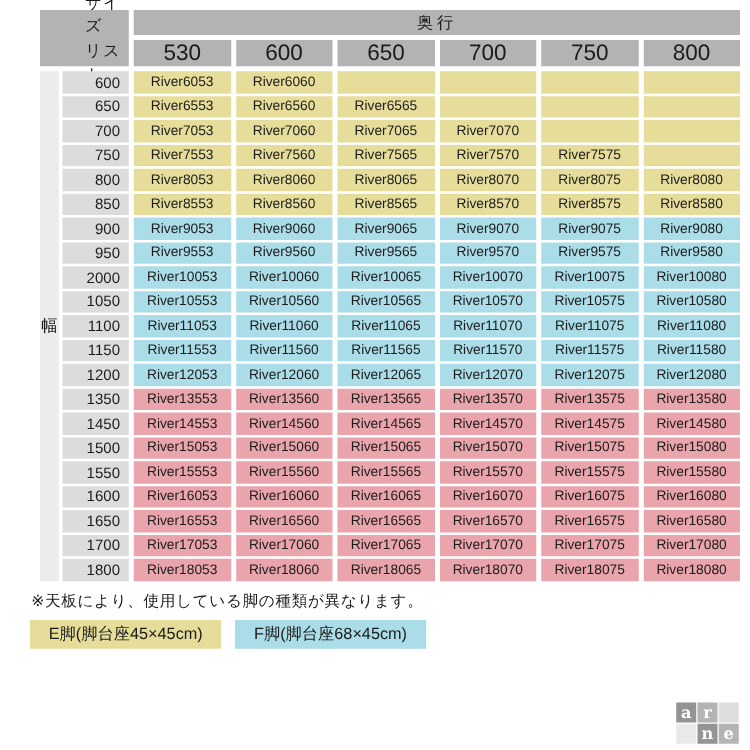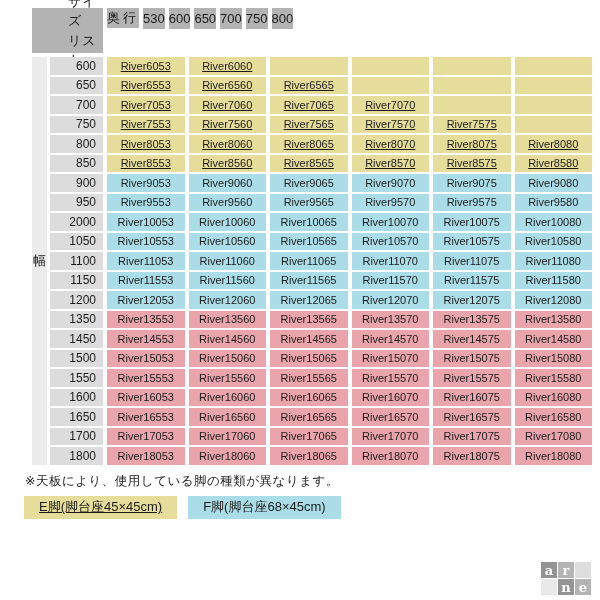--- a/index.html
+++ b/index.html
@@ -13,50 +13,50 @@
   }
   .tbl { margin:8px 8px 0 32px; }
 
   
   .hdr { display:flex; gap:4px; }
   .corner {
     width:71px; height:45px; background:var(--header_gray);
     display:flex; flex-direction:column; align-items:center; justify-content:center;
     font-size:13px; line-height:1.5; letter-spacing:1px;padding-left:36px;
   }
-  .hdr-right { flex:1; display:flex; flex-direction:row; gap:4px; }
+  .hdr-right { flex:1; display:flex; flex-direction:column; gap:4px; }
   .depth-bar {
     height:20px; background:var(--header_gray);
     display:flex; align-items:center; justify-content:center;
     font-size:13px; letter-spacing:3px;
   }
   .hcells { display:flex; gap:4px; height:21px; }
   .hcell {
     flex:1; background:var(--header_gray);
-    display:flex; align-items:center; justify-content:center; font-size:13px;
+    display:flex; align-items:center; justify-content:center; font-size:18px;
   }
 
   
   .tbody { display:flex; margin-top:4px; }
   .strip {
     width:15px; background:var(--strip_gray);
     display:flex; align-items:center; justify-content:center; font-size:13px;
   }
   .rows { flex:1; margin-left:3px; display:flex; flex-direction:column; gap:2px; }
   .trow { display:flex; gap:4px; height:17.5px; }
   .rlabel {
     width:53px; background:var(--label_gray);
     display:flex; align-items:center; justify-content:flex-end;
     padding-right:7px; font-size:12px;
   }
   .cell {
     flex:1; display:flex; align-items:center; justify-content:center;
     font-size:11px; white-space:nowrap; overflow:hidden;
   }
-  .yellow { background:var(--yellow);text-decoration:underline; }
+  .yellow { background:var(--yellow); }
   .blue   { background:var(--blue); }
   .pink   { background:var(--pink); }
 
   
   .note { margin:8px 0 0 25px; font-size:12.5px; letter-spacing:0.5px; }
   .legend { margin:6px 0 0 24px; display:flex; gap:11px; }
   .legend-item {
     height:23px; display:flex; align-items:center; justify-content:center;
     padding:0 15px; font-size:13px; white-space:nowrap;
   }

